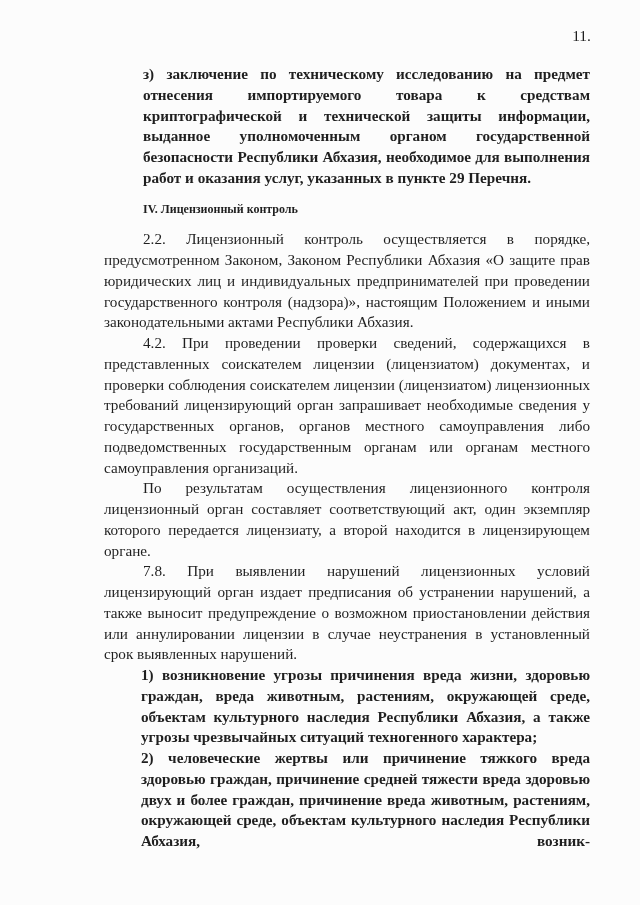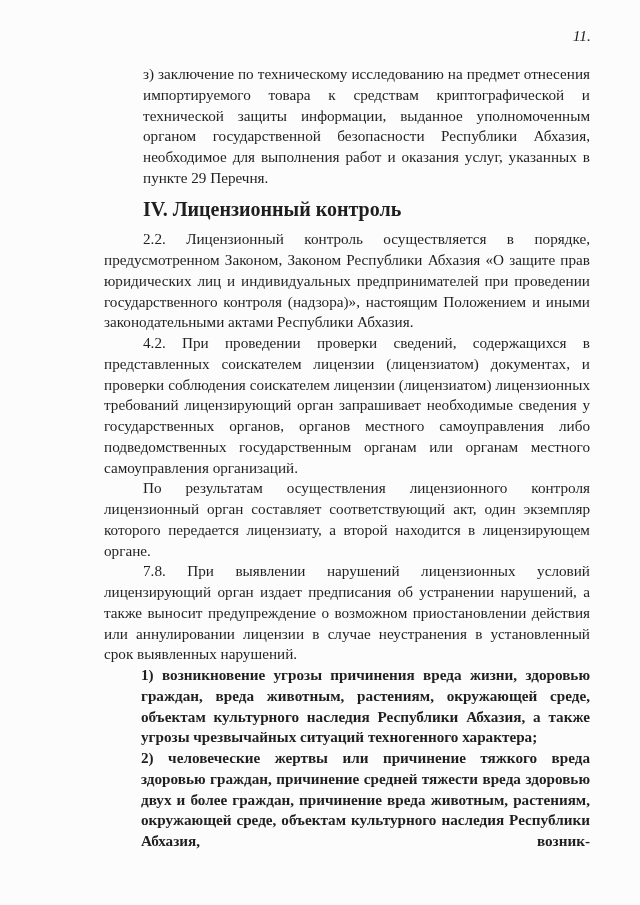--- a/index.html
+++ b/index.html
@@ -1,30 +1,30 @@
 <!DOCTYPE html>
 <html><head>
 <meta charset="utf-8">
 <style>
   html, body { margin: 0; padding: 0; }
   body {
     width: 640px; height: 905px; background: #fdfdfd; position: relative; overflow: hidden;
     font-family: "Liberation Serif", "DejaVu Serif", serif; color: #1f1f1f;
   }
   .page { position: absolute; left: 0; top: 0; width: 640px; height: 905px; background: #fcfcfc; }
-  .page-number { position: absolute; top: 27px; left: 560px; width: 31px; text-align: right; font-size: 15.5px; font-style: italic; }
+  .page-number { position: absolute; top: 27px; left: 560px; width: 31px; text-align: right; font-size: 15.5px; }
   .body-text {
     position: absolute; left: 104px; top: 64px; width: 486px;
     font-size: 15.2px; line-height: 20.75px; text-align: justify;
   }
   .body-text p { margin: 0; }
   .p-indent { text-indent: 39px; }
-  .p-block { padding-left: 39px; }
+  .p-block { padding-left: 39px; font-weight: bold; }
   .p-list { padding-left: 37px; font-weight: bold; }
-  .heading { font-weight: bold; padding-left: 39px; margin: 10px 0 10px 0 !important; font-size: 20px; }
+  .heading { font-weight: bold; padding-left: 39px; margin: 10px 0 10px 0 !important; font-size: 12px; }
   .last-line-justify { text-align-last: justify; }
 </style>
 </head>
 <body>
 
 <div class="page">
   <div class="page-number">11.</div>
 
   <div class="body-text">
     <p class="p-block">з) заключение по техническому исследованию на предмет отнесения импортируемого товара к средствам криптографической и технической защиты информации, выданное уполномоченным органом государственной безопасности Республики Абхазия, необходимое для выполнения работ и оказания услуг, указанных в пункте 29 Перечня.</p>

